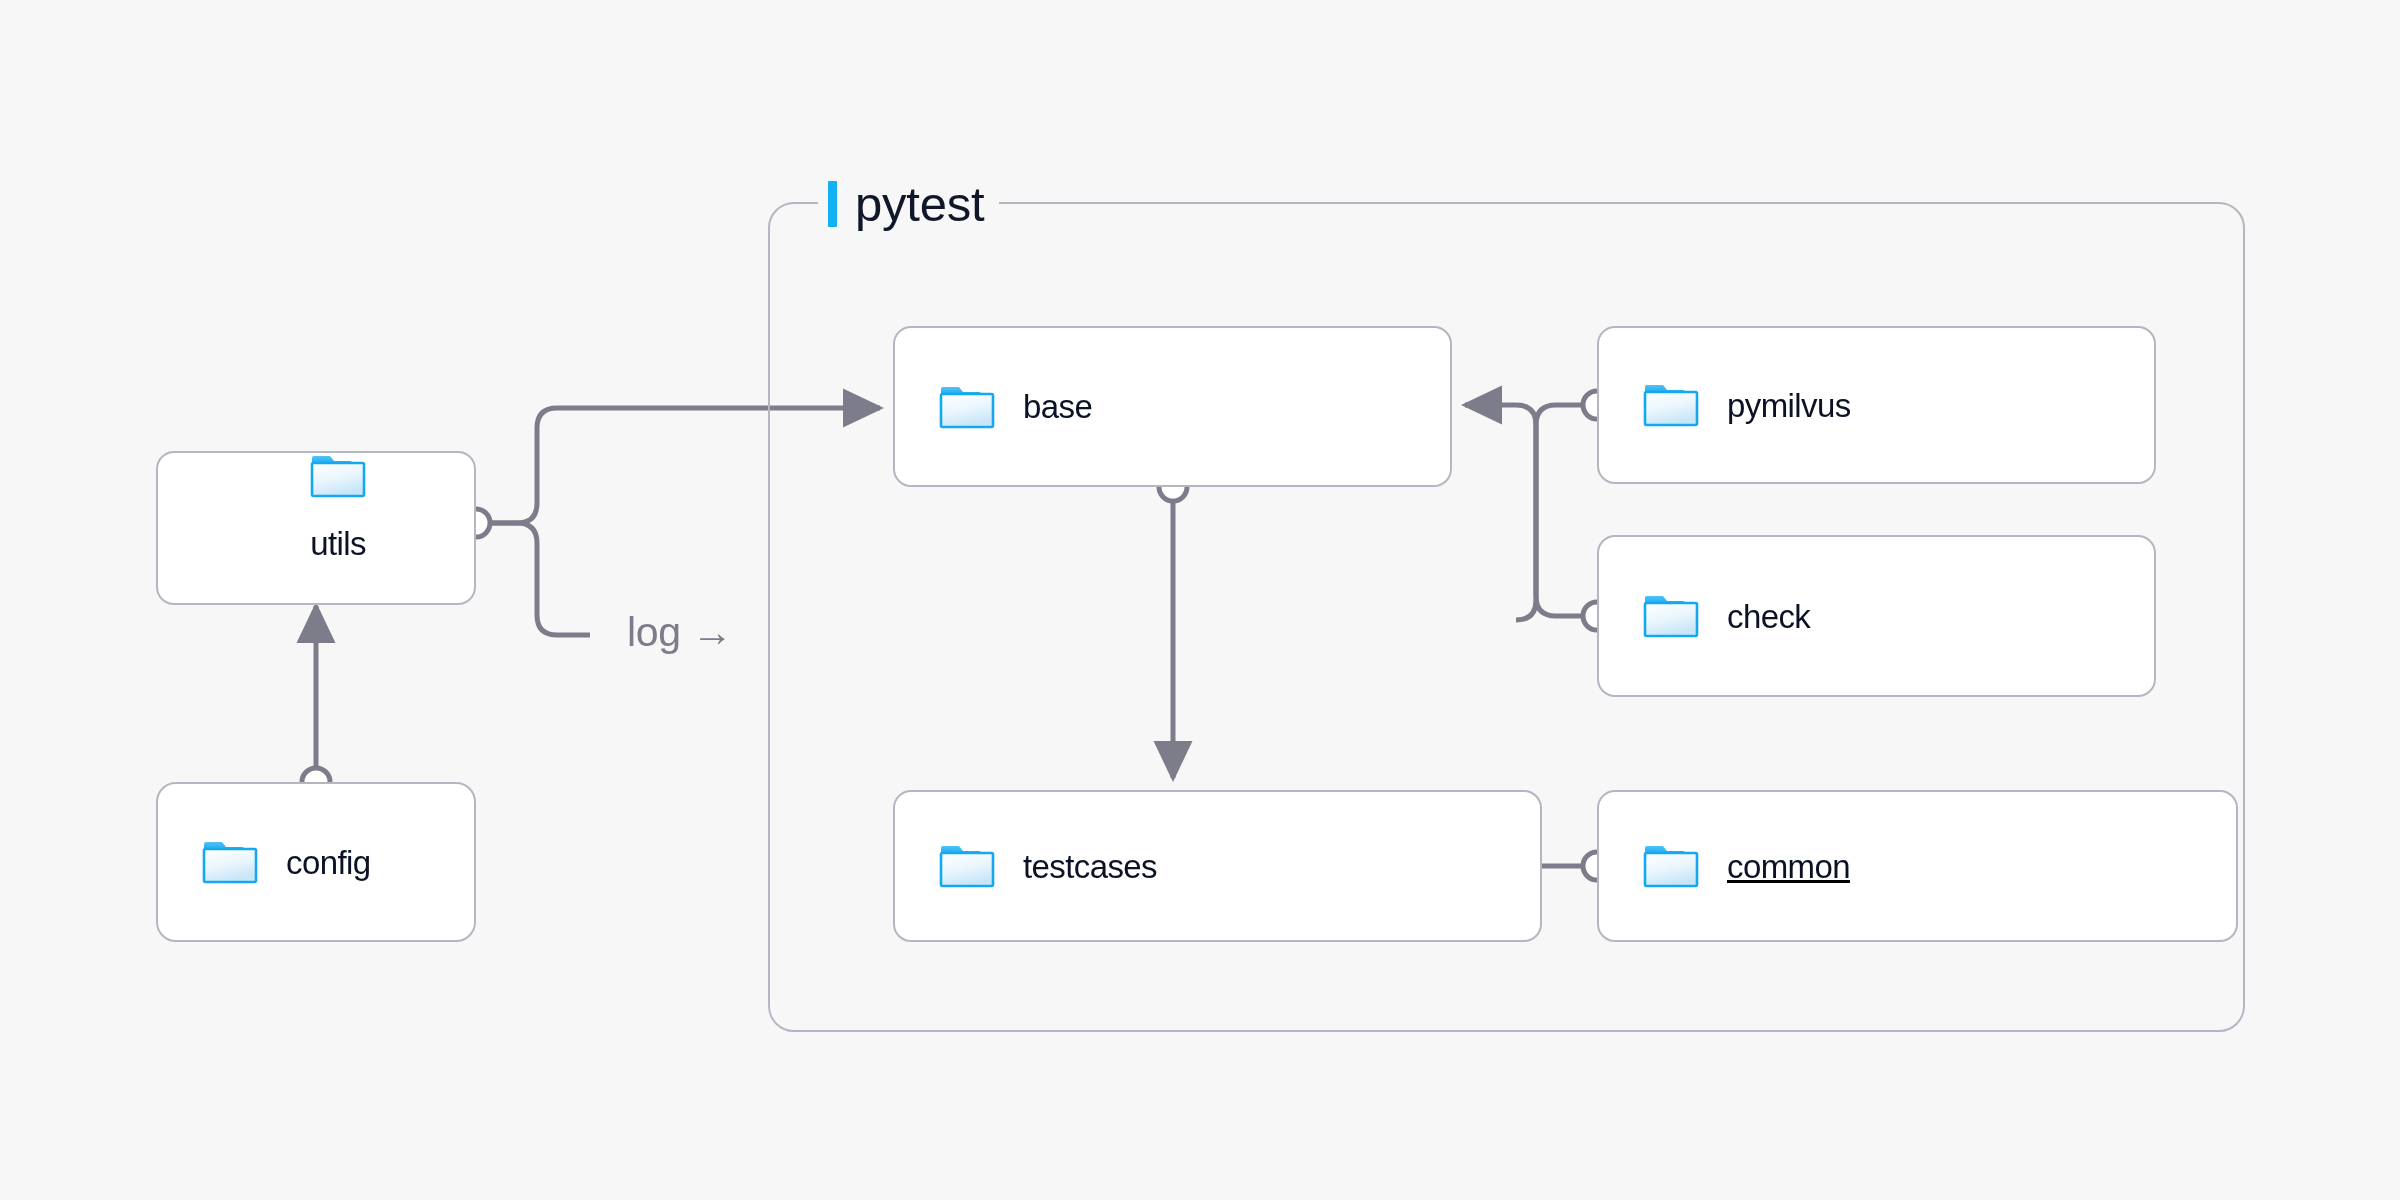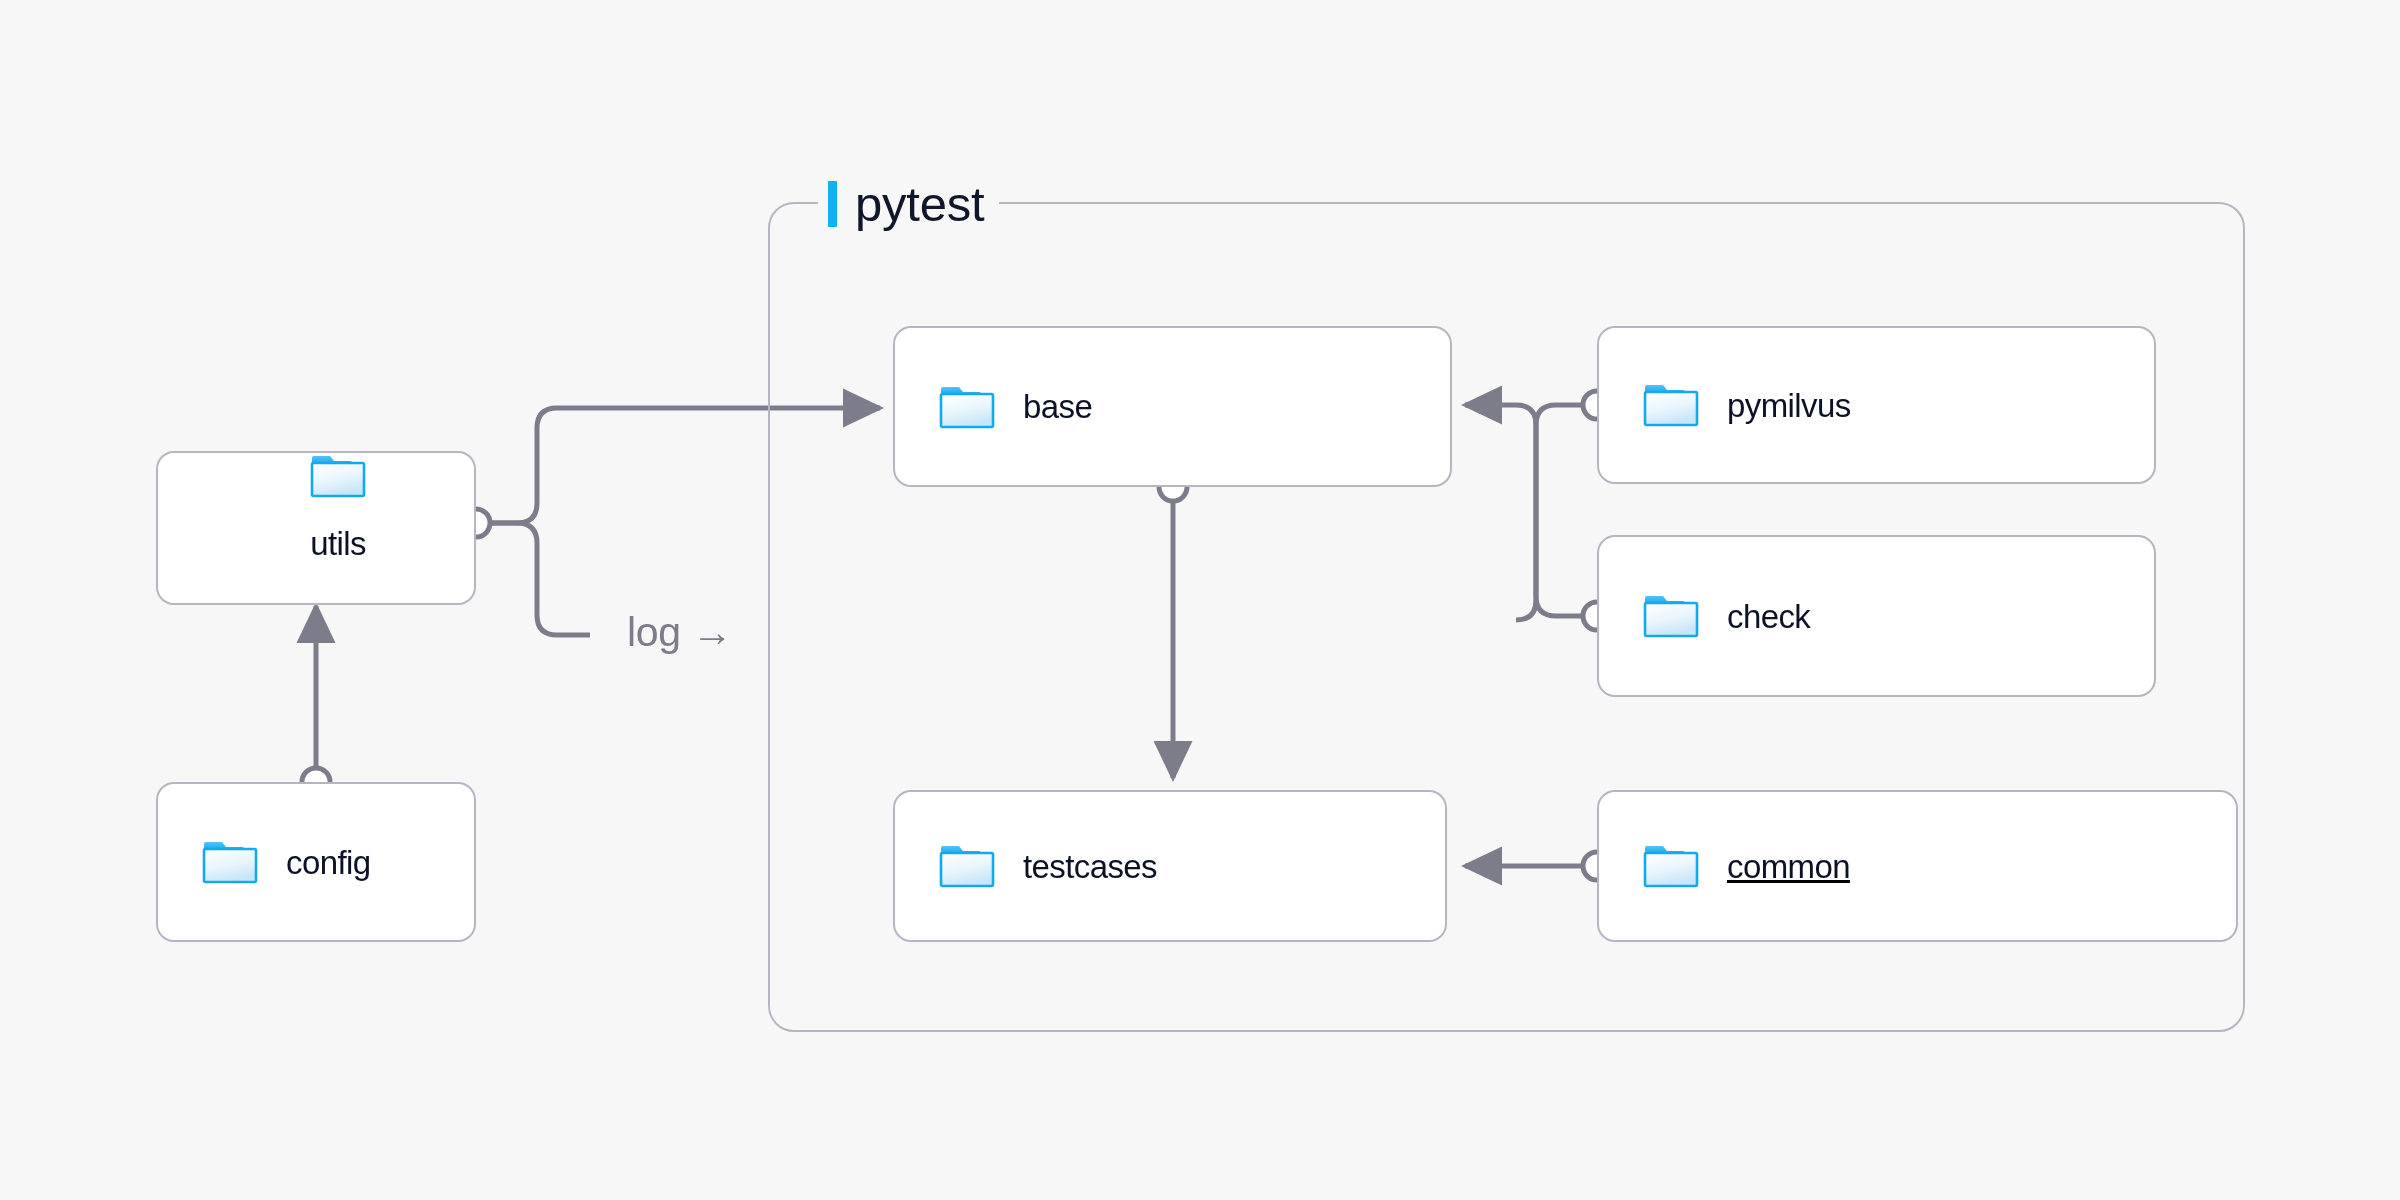--- a/index.html
+++ b/index.html
@@ -153,37 +153,37 @@
   </div>
 
   <div class="node" style="left:156px; top:451px; width:320px; height:154px;flex-direction:column;">
     <svg class="folder-icon" viewBox="0 0 56 46">
       <path d="M2 9 L2 5 Q2 3 4 3 L20 3 L24 8 L40 8 Q42 8 42 10 L42 12 L2 12 Z" fill="url(#folderTab)"></path>
       <rect x="2" y="10" width="52" height="33" rx="1.5" fill="url(#folderBody)" stroke="#14a9ee" stroke-width="2.6"></rect>
     </svg>
     <span class="node-label">utils</span>
   </div>
 
-  <div class="node" style="left:156px; top:782px; width:320px; height:160px;">
+  <div class="node" style="left:156px; top:782px; width:320px; height:160px;border-radius:20px;">
     <svg class="folder-icon" viewBox="0 0 56 46">
       <path d="M2 9 L2 5 Q2 3 4 3 L20 3 L24 8 L40 8 Q42 8 42 10 L42 12 L2 12 Z" fill="url(#folderTab)"></path>
       <rect x="2" y="10" width="52" height="33" rx="1.5" fill="url(#folderBody)" stroke="#14a9ee" stroke-width="2.6"></rect>
     </svg>
     <span class="node-label">config</span>
   </div>
 
   <div class="node" style="left:893px; top:326px; width:559px; height:161px;">
     <svg class="folder-icon" viewBox="0 0 56 46">
       <path d="M2 9 L2 5 Q2 3 4 3 L20 3 L24 8 L40 8 Q42 8 42 10 L42 12 L2 12 Z" fill="url(#folderTab)"></path>
       <rect x="2" y="10" width="52" height="33" rx="1.5" fill="url(#folderBody)" stroke="#14a9ee" stroke-width="2.6"></rect>
     </svg>
     <span class="node-label">base</span>
   </div>
 
-  <div class="node" style="left:893px; top:790px; width:554px; height:152px;">
+  <div class="node" style="left:893px; top:790px; width:649px; height:152px;">
     <svg class="folder-icon" viewBox="0 0 56 46">
       <path d="M2 9 L2 5 Q2 3 4 3 L20 3 L24 8 L40 8 Q42 8 42 10 L42 12 L2 12 Z" fill="url(#folderTab)"></path>
       <rect x="2" y="10" width="52" height="33" rx="1.5" fill="url(#folderBody)" stroke="#14a9ee" stroke-width="2.6"></rect>
     </svg>
     <span class="node-label">testcases</span>
   </div>
 
   <div class="node" style="left:1597px; top:326px; width:559px; height:158px;">
     <svg class="folder-icon" viewBox="0 0 56 46">
       <path d="M2 9 L2 5 Q2 3 4 3 L20 3 L24 8 L40 8 Q42 8 42 10 L42 12 L2 12 Z" fill="url(#folderTab)"></path>

